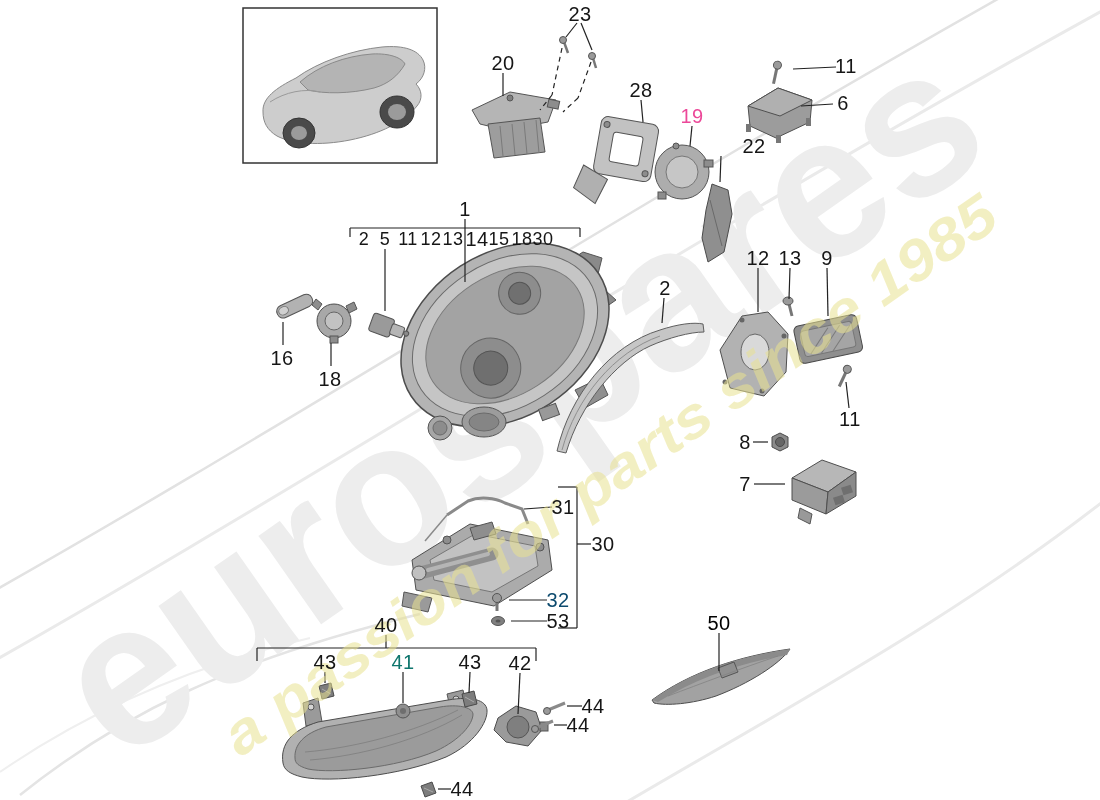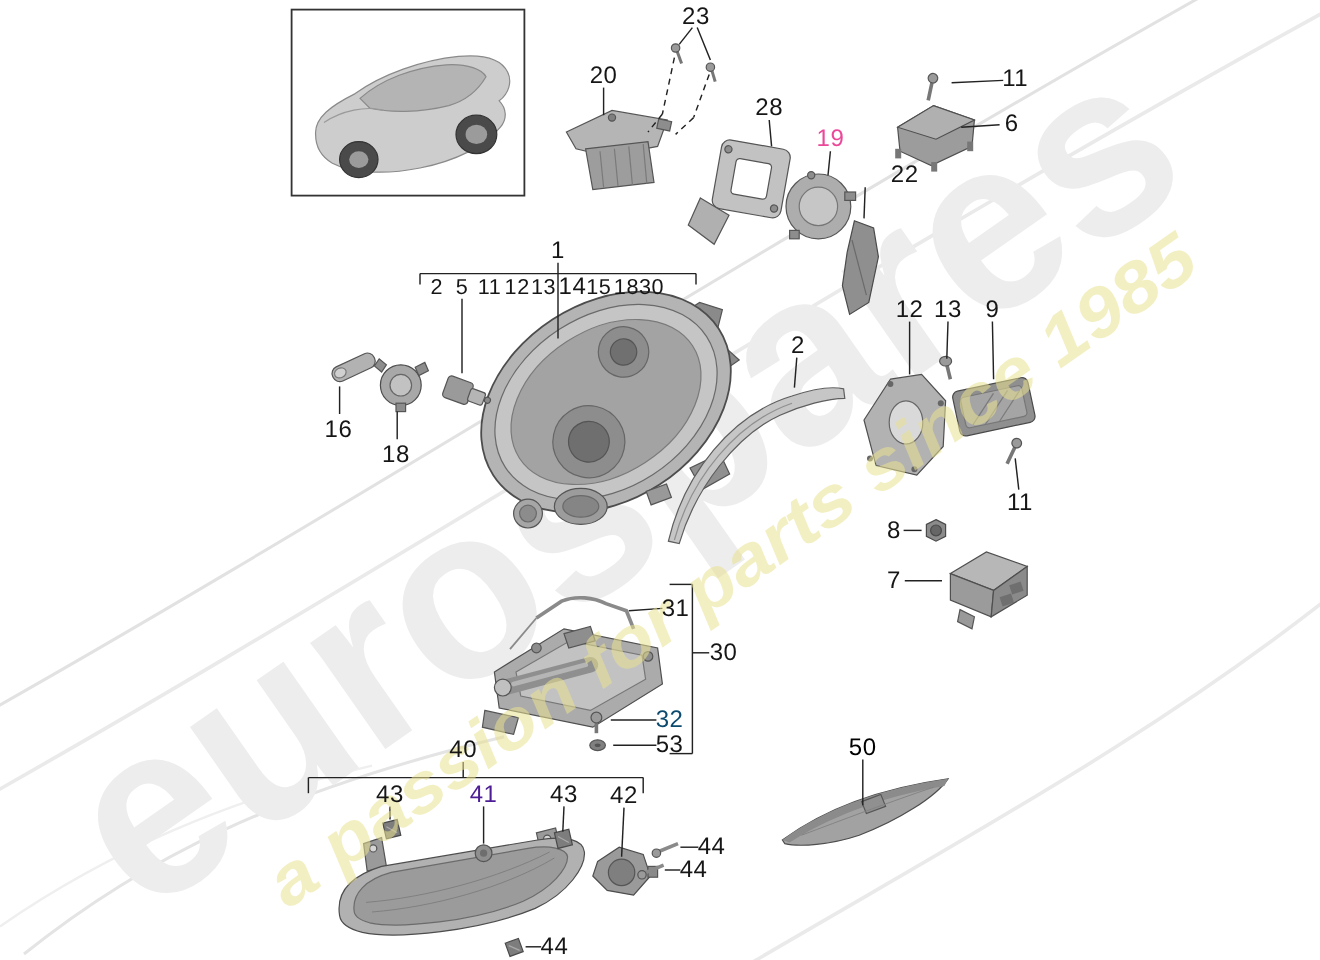--- a/index.html
+++ b/index.html
@@ -338,21 +338,21 @@
       <div class="callout" style="left: 827px; top: 258px; color: rgb(22, 22, 22);">9</div>
       <div class="callout" style="left: 850px; top: 419px; color: rgb(22, 22, 22);">11</div>
       <div class="callout" style="left: 745px; top: 442px; color: rgb(22, 22, 22);">8</div>
       <div class="callout" style="left: 745px; top: 484px; color: rgb(22, 22, 22);">7</div>
       <div class="callout" style="left: 563px; top: 507px; color: rgb(22, 22, 22); text-align: right;">31</div>
       <div class="callout" style="left: 603px; top: 544px; color: rgb(22, 22, 22);">30</div>
       <div class="callout" style="left: 558px; top: 600px; color: #0c4a6e;">32</div>
       <div class="callout" style="left: 558px; top: 621px; color: rgb(22, 22, 22);">53</div>
       <div class="callout" style="left: 386px; top: 625px; color: rgb(22, 22, 22);">40</div>
       <div class="callout" style="left: 325px; top: 662px; color: rgb(22, 22, 22);">43</div>
-      <div class="callout" style="left: 403px; top: 662px; color: #4c1d95;">41</div>
+      <div class="callout" style="left: 403px; top: 662px; color: #0f766e;">41</div>
       <div class="callout" style="left: 470px; top: 662px; color: rgb(22, 22, 22);">43</div>
       <div class="callout" style="left: 520px; top: 663px; color: rgb(22, 22, 22);">42</div>
       <div class="callout" style="left: 593px; top: 706px; color: rgb(22, 22, 22);">44</div>
       <div class="callout" style="left: 578px; top: 725px; color: rgb(22, 22, 22);">44</div>
       <div class="callout" style="left: 719px; top: 623px; color: #000000;">50</div>
       <div class="callout" style="left: 462px; top: 789px; color: rgb(22, 22, 22);">44</div>
     </div>
 </div>
 
 </body></html>

